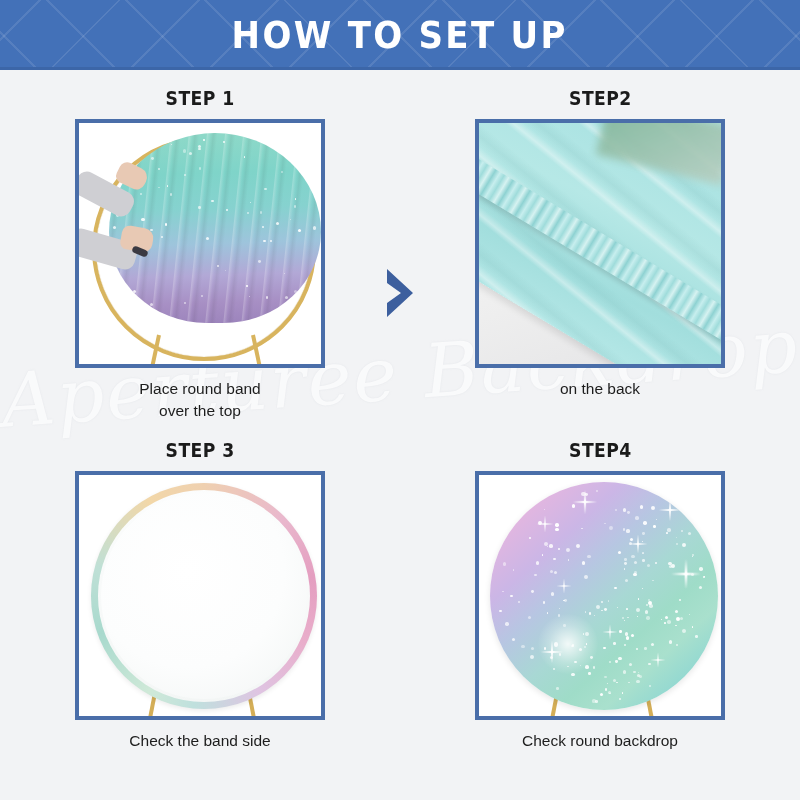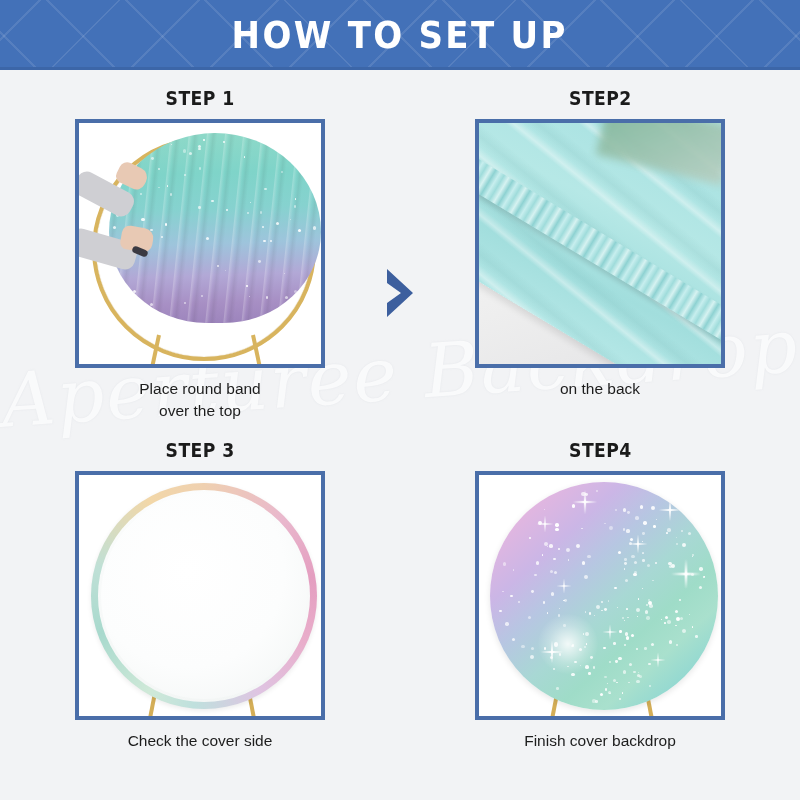--- a/index.html
+++ b/index.html
@@ -506,21 +506,21 @@
       <div class="photo-frame">
         <div class="photo">
           <div class="p3-bg"></div>
           <div class="p3-leg l"></div>
           <div class="p3-leg r"></div>
           <div class="p3-disc"></div>
           <div class="p3-inner"></div>
         </div>
       </div>
       <div class="caption">
-        <div>Check the cover side</div>
+        <div>Check the band side</div>
       </div>
     </div>
 
     <div class="cell">
       <div class="step-label">STEP4</div>
       <div class="photo-frame">
         <div class="photo">
           <div class="p4-bg"></div>
           <div class="p4-leg l"></div>
           <div class="p4-leg r"></div>
@@ -724,18 +724,18 @@
                 <div class="p4-sparkle" style="left: 185px; top: 81px; transform: scale(1.37);"></div>
                 <div class="p4-sparkle" style="left: 109px; top: 139px; transform: scale(0.7);"></div>
                 <div class="p4-sparkle" style="left: 157px; top: 167px; transform: scale(0.7);"></div>
                 <div class="p4-sparkle" style="left: 51px; top: 159px; transform: scale(1.03);"></div>
               </div>
             <div class="p4-glow"></div>
           </div>
         </div>
       </div>
       <div class="caption">
-        <div>Finish cover backdrop</div>
+        <div>Check round backdrop</div>
       </div>
     </div>
 
   </div>
 </div>
 
 </body></html>

